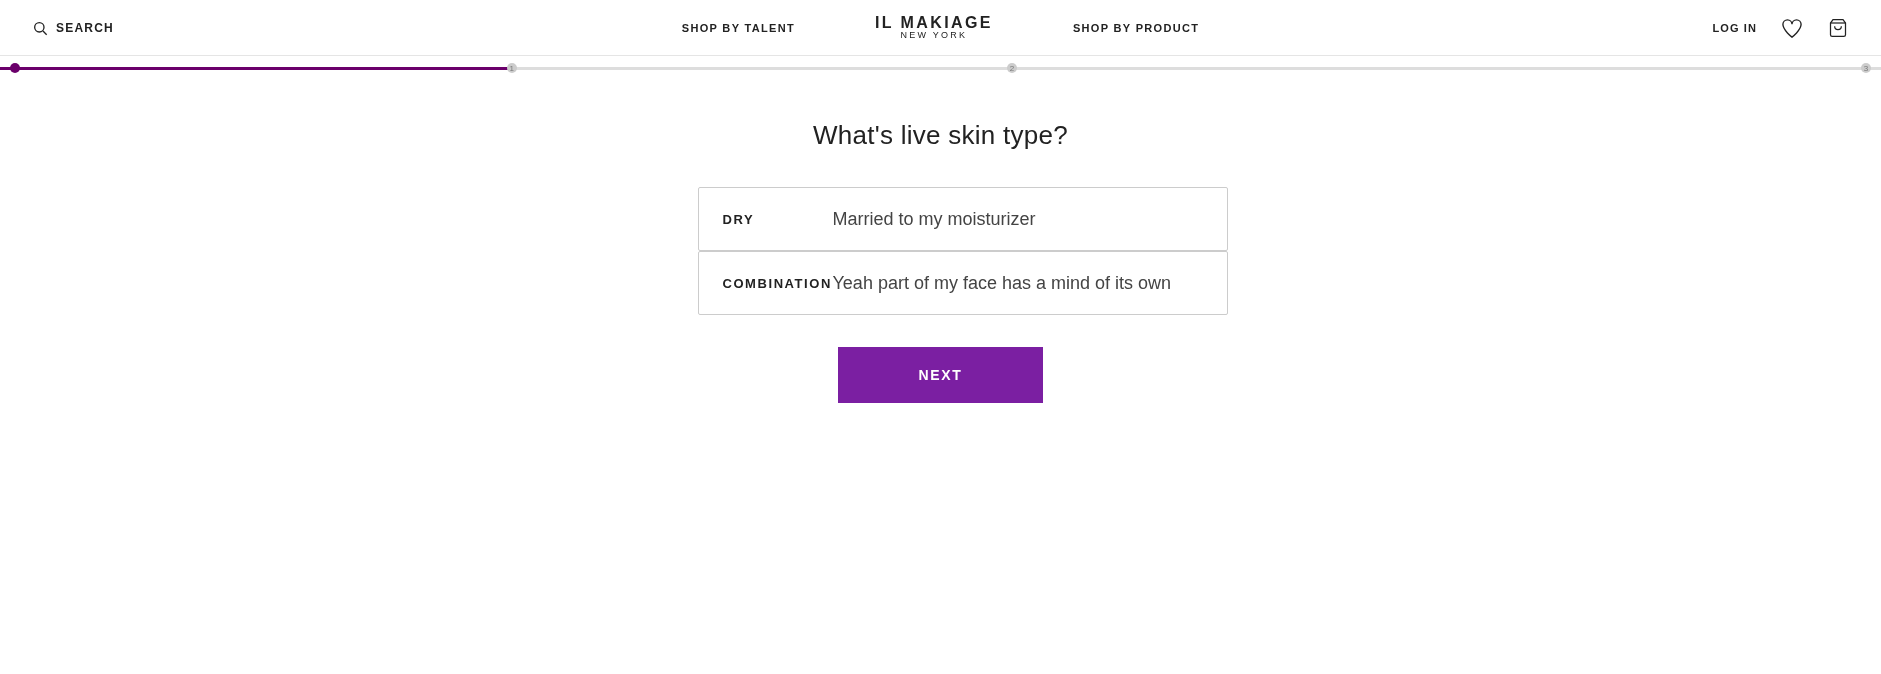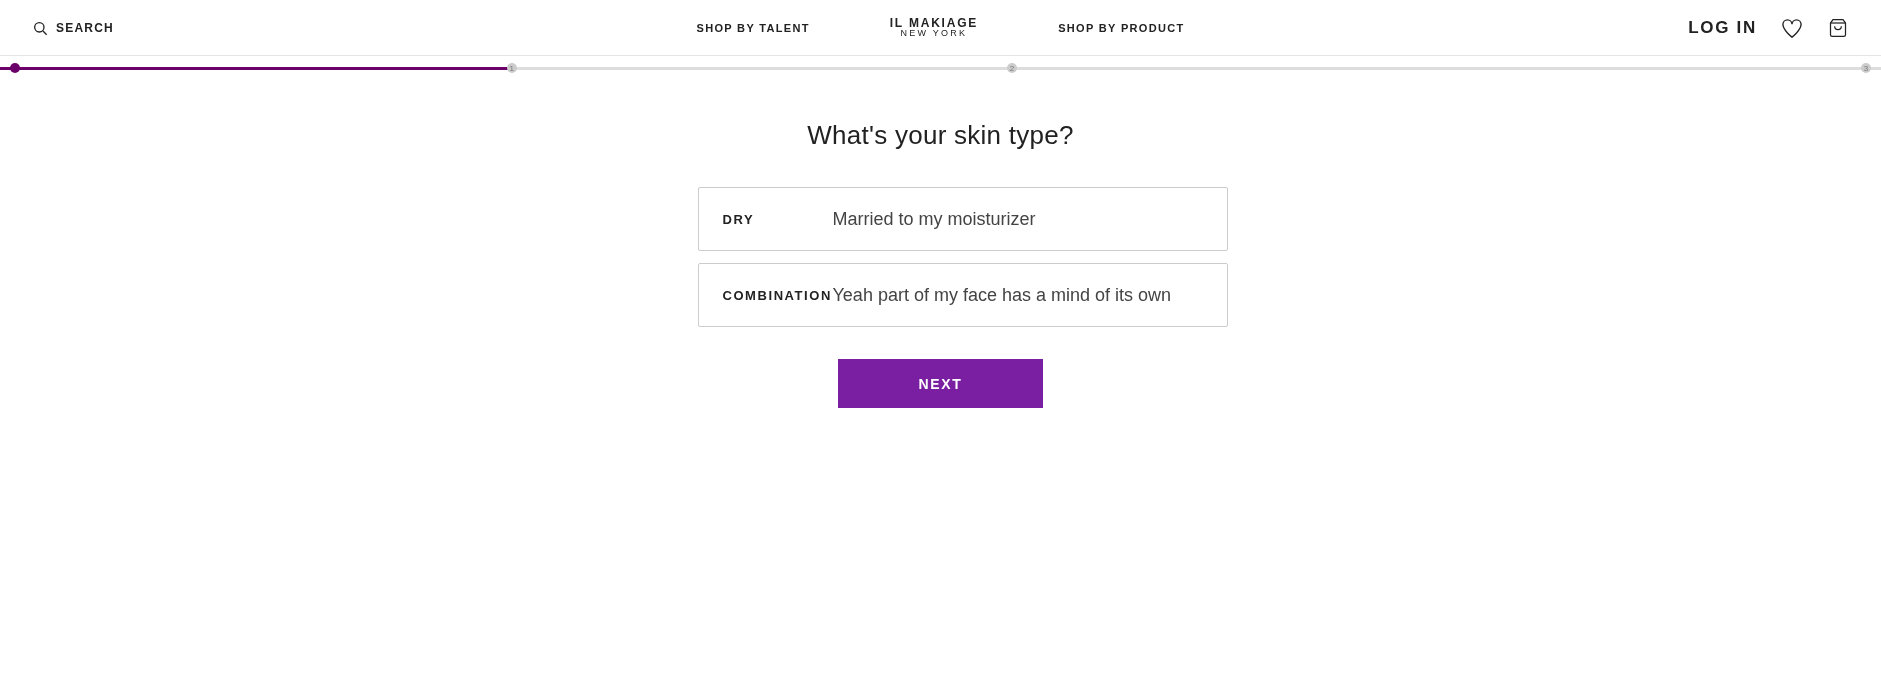--- a/index.html
+++ b/index.html
@@ -61,40 +61,40 @@
     }
 
     .logo-text {
       display: flex;
       flex-direction: column;
       align-items: center;
       line-height: 1;
     }
 
     .logo-main {
-      font-size: 12px;
+      font-size: 16px;
       font-weight: 700;
       letter-spacing: 0.15em;
       text-transform: uppercase;
     }
 
     .logo-sub {
       font-size: 9px;
       letter-spacing: 0.25em;
       text-transform: uppercase;
     }
 
     .header-right {
       display: flex;
       align-items: center;
       gap: 24px;
     }
 
     .header-right-item {
-      font-size: 17px;
+      font-size: 11px;
       font-weight: 600;
       letter-spacing: 0.1em;
       text-transform: uppercase;
       cursor: pointer;
     }
 
     .icon-btn {
       cursor: pointer;
       display: flex;
       align-items: center;
@@ -161,21 +161,21 @@
       font-size: 26px;
       font-weight: 400;
       letter-spacing: 0.01em;
       margin-bottom: 36px;
       color: #222;
     }
 
     .options-list {
       display: flex;
       flex-direction: column;
-      gap: 12px;
+      gap: 0;
       width: 530px;
       margin-left: 44px;
     }
 
     .option-item {
       display: flex;
       align-items: center;
       border: 1px solid #ccc;
       border-radius: 2px;
       padding: 20px 24px;
@@ -203,21 +203,21 @@
     
     .next-btn-container {
       margin-top: 32px;
     }
 
     .next-btn {
       background: #7b1fa2;
       color: #fff;
       border: none;
       padding: 0 80px;
-      height: 49px;
+      height: 56px;
       font-size: 14px;
       font-weight: 600;
       letter-spacing: 0.12em;
       text-transform: uppercase;
       cursor: pointer;
       min-width: 170px;
     }
   </style>
 </head>
 <body>
@@ -268,21 +268,21 @@
     <div class="progress-dot-inactive" style="left: 53.8%">
       <span style="font-size:8px; color:#777;">2</span>
     </div>
     <div class="progress-dot-inactive" style="left: 99.2%">
       <span style="font-size:8px; color:#777;">3</span>
     </div>
   </div>
 </div>
 
 <div class="main">
-  <h1 class="page-title">What's your skin type?</h1>
+  <h1 class="page-title">What's live skin type?</h1>
 
   <div class="options-list">
 
     <div class="option-item">
       <span class="option-type">DRY</span>
       <span class="option-desc">Married to my moisturizer</span>
     </div>
     <div class="option-item">
       <span class="option-type">COMBINATION</span>
       <span class="option-desc">Yeah part of my face has a mind of its own</span>

